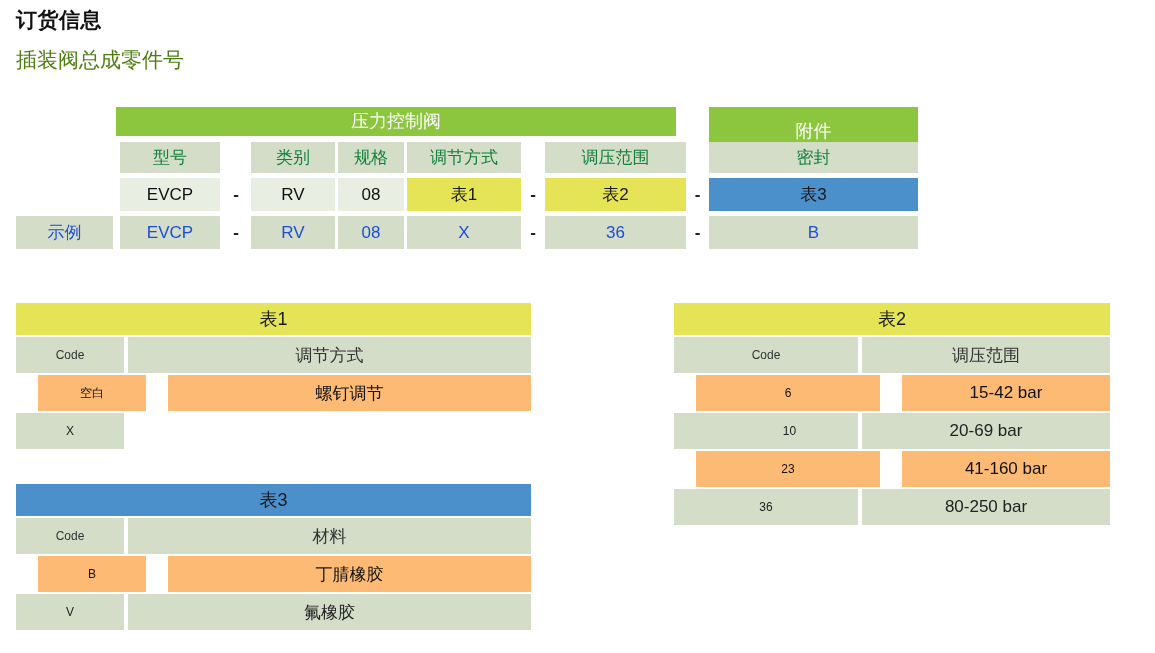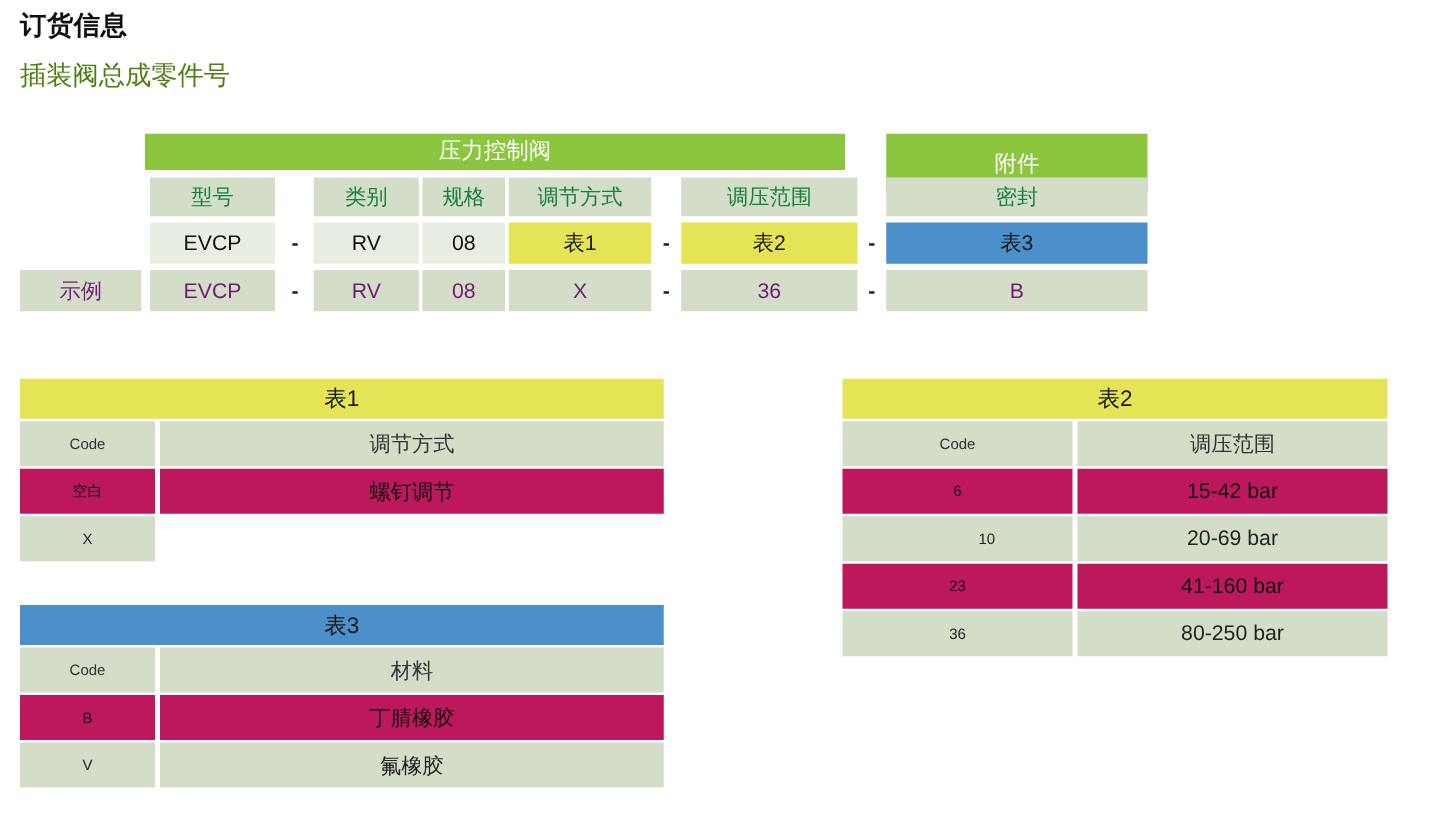--- a/index.html
+++ b/index.html
@@ -43,21 +43,21 @@
     align-items: center;
     justify-content: center;
     font-size: 17px;
     line-height: 1;
     white-space: nowrap;
   }
   .c-green  { background: #8CC63F; color: #ffffff; font-size: 18px; }
   .c-yellow { background: #E5E356; color: #1a1a1a; }
   .c-blue   { background: #4B8FCB; color: #1a1a1a; }
   .c-head   { background: #D3DDC8; color: #15803d; }
-  .c-dark   { background: #D3DDC8; color: #701a75; }
+  .c-dark   { background: #D3DDC8; color: #1d4ed8; }
   .c-light  { background: #E9EEE2; color: #111111; }
   .dash {
     position: absolute;
     display: flex;
     align-items: center;
     justify-content: center;
     font-size: 17px;
     font-weight: bold;
     color: #222222;
     background: transparent;
@@ -91,21 +91,21 @@
   .st-row .val {
     box-sizing: border-box;
     display: flex;
     align-items: center;
     justify-content: center;
     font-size: 17px;
     margin-left: 4px;
     flex: 1;
   }
   .st-row.r-dark  .code, .st-row.r-dark  .val { background: #D3DDC8; color: #222; }
-  .st-row.r-light .code, .st-row.r-light .val { background: #be185d; color: #111; }
+  .st-row.r-light .code, .st-row.r-light .val { background: #fdba74; color: #111; margin-left: 22px; }
   .st-row.r-head  .code, .st-row.r-head  .val { background: #D3DDC8; color: #333; }
 </style>
 </head>
 <body>
 
 <div class="page-title">订货信息</div>
 <div class="page-subtitle">插装阀总成零件号</div>
 
 <div>
 

